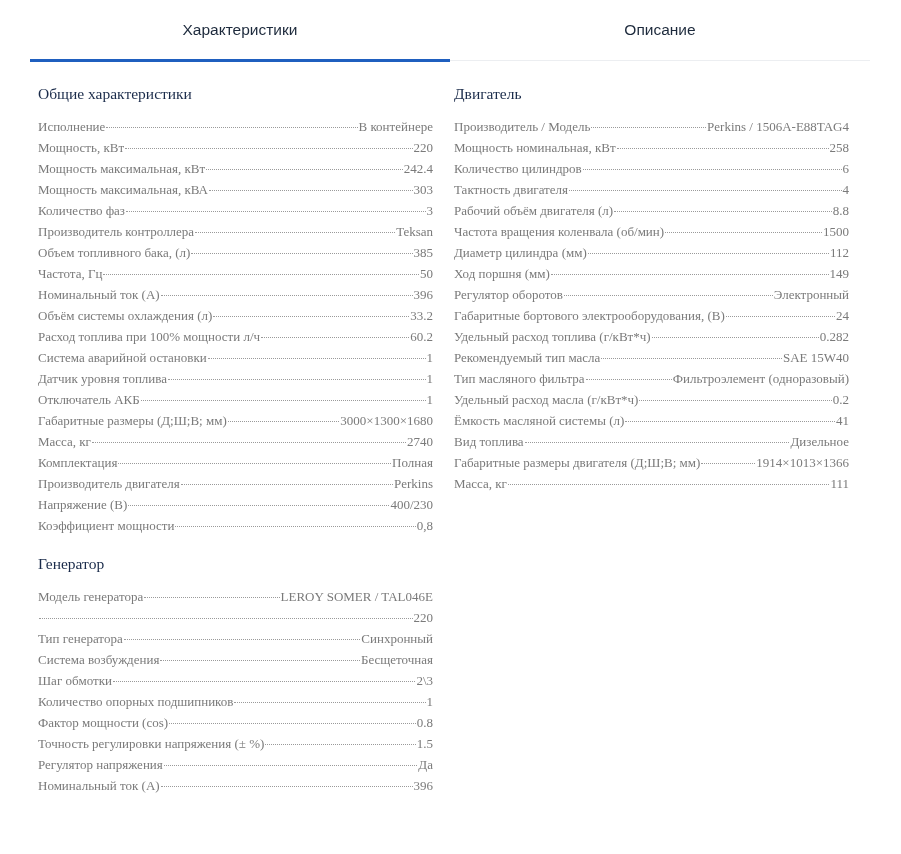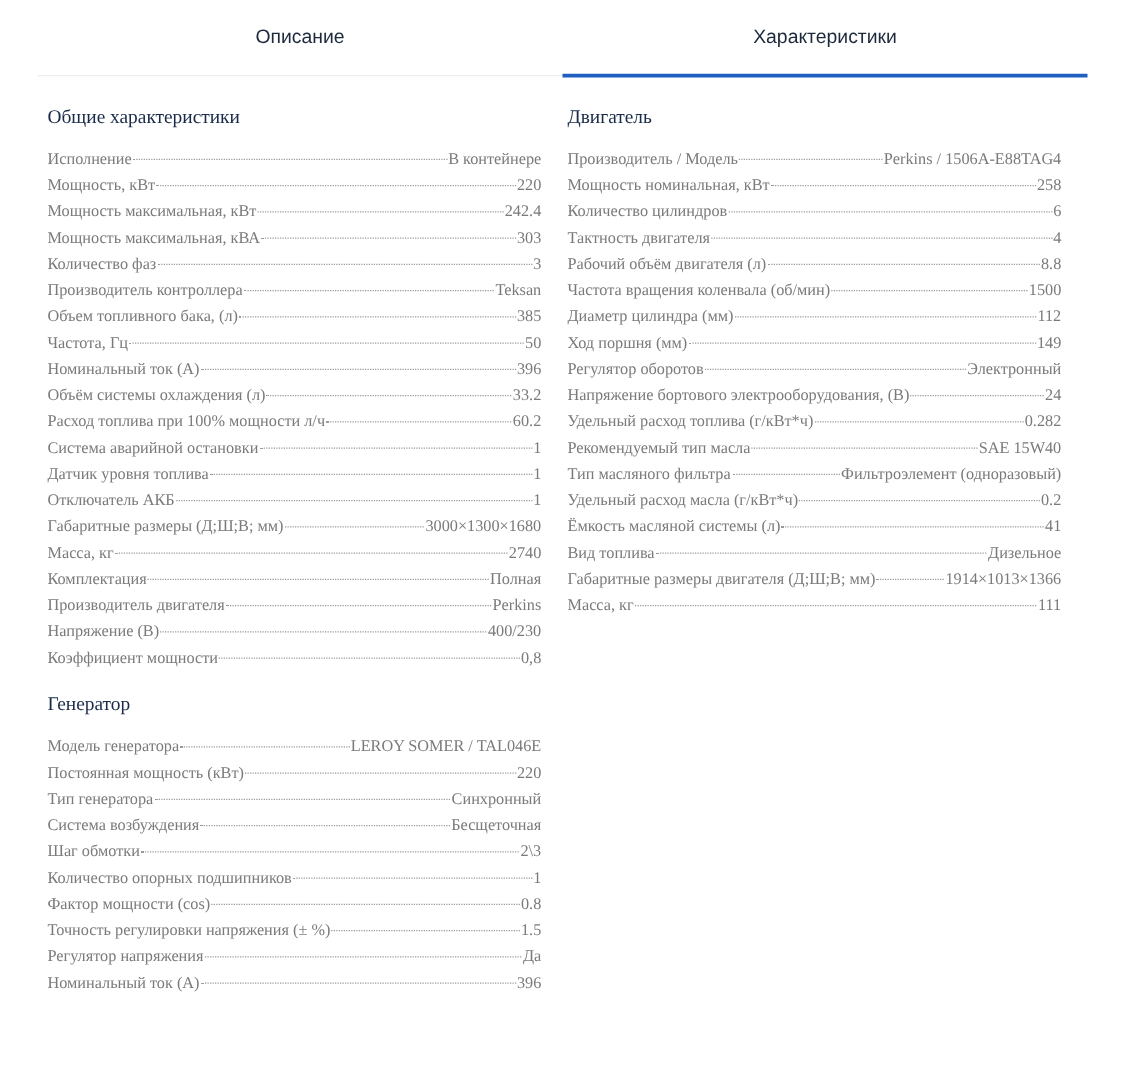--- a/index.html
+++ b/index.html
@@ -20,22 +20,22 @@
   .row { display: flex; align-items: baseline; height: 21px; line-height: 21px;
          font-size: 13px; color: #7a7a7a; white-space: nowrap; font-family: Liberation Serif, serif; }
   .row .label { flex: 0 0 auto; }
   .row .dots { flex: 1 1 auto; border-bottom: 1px dotted #9a9a9a; margin: 0 1px; position: relative; top: -3px; min-width: 8px; }
   .row .value { flex: 0 0 auto; }
 </style>
 </head>
 <body>
 
 <div class="tabs">
+  <div class="tab active">Характеристики</div>
   <div class="tab">Описание</div>
-  <div class="tab active">Характеристики</div>
 </div>
 
 <div class="col left">
   <div class="section">
     <div class="section-title">Общие характеристики</div>
     <div class="rows">
         <div class="row">
           <span class="label">Исполнение</span>
           <span class="dots"></span>
           <span class="value">В контейнере</span>
@@ -139,21 +139,20 @@
   </div>
   <div class="section">
     <div class="section-title">Генератор</div>
     <div class="rows">
         <div class="row">
           <span class="label">Модель генератора</span>
           <span class="dots"></span>
           <span class="value">LEROY SOMER / TAL046E</span>
         </div>
         <div class="row">
-          <span class="label">Постоянная мощность (кВт)</span>
           <span class="dots"></span>
           <span class="value">220</span>
         </div>
         <div class="row">
           <span class="label">Тип генератора</span>
           <span class="dots"></span>
           <span class="value">Синхронный</span>
         </div>
         <div class="row">
           <span class="label">Система возбуждения</span>
@@ -237,21 +236,21 @@
           <span class="label">Ход поршня (мм)</span>
           <span class="dots"></span>
           <span class="value">149</span>
         </div>
         <div class="row">
           <span class="label">Регулятор оборотов</span>
           <span class="dots"></span>
           <span class="value">Электронный</span>
         </div>
         <div class="row">
-          <span class="label">Напряжение бортового электрооборудования, (В)</span>
+          <span class="label">Габаритные бортового электрооборудования, (В)</span>
           <span class="dots"></span>
           <span class="value">24</span>
         </div>
         <div class="row">
           <span class="label">Удельный расход топлива (г/кВт*ч)</span>
           <span class="dots"></span>
           <span class="value">0.282</span>
         </div>
         <div class="row">
           <span class="label">Рекомендуемый тип масла</span>

